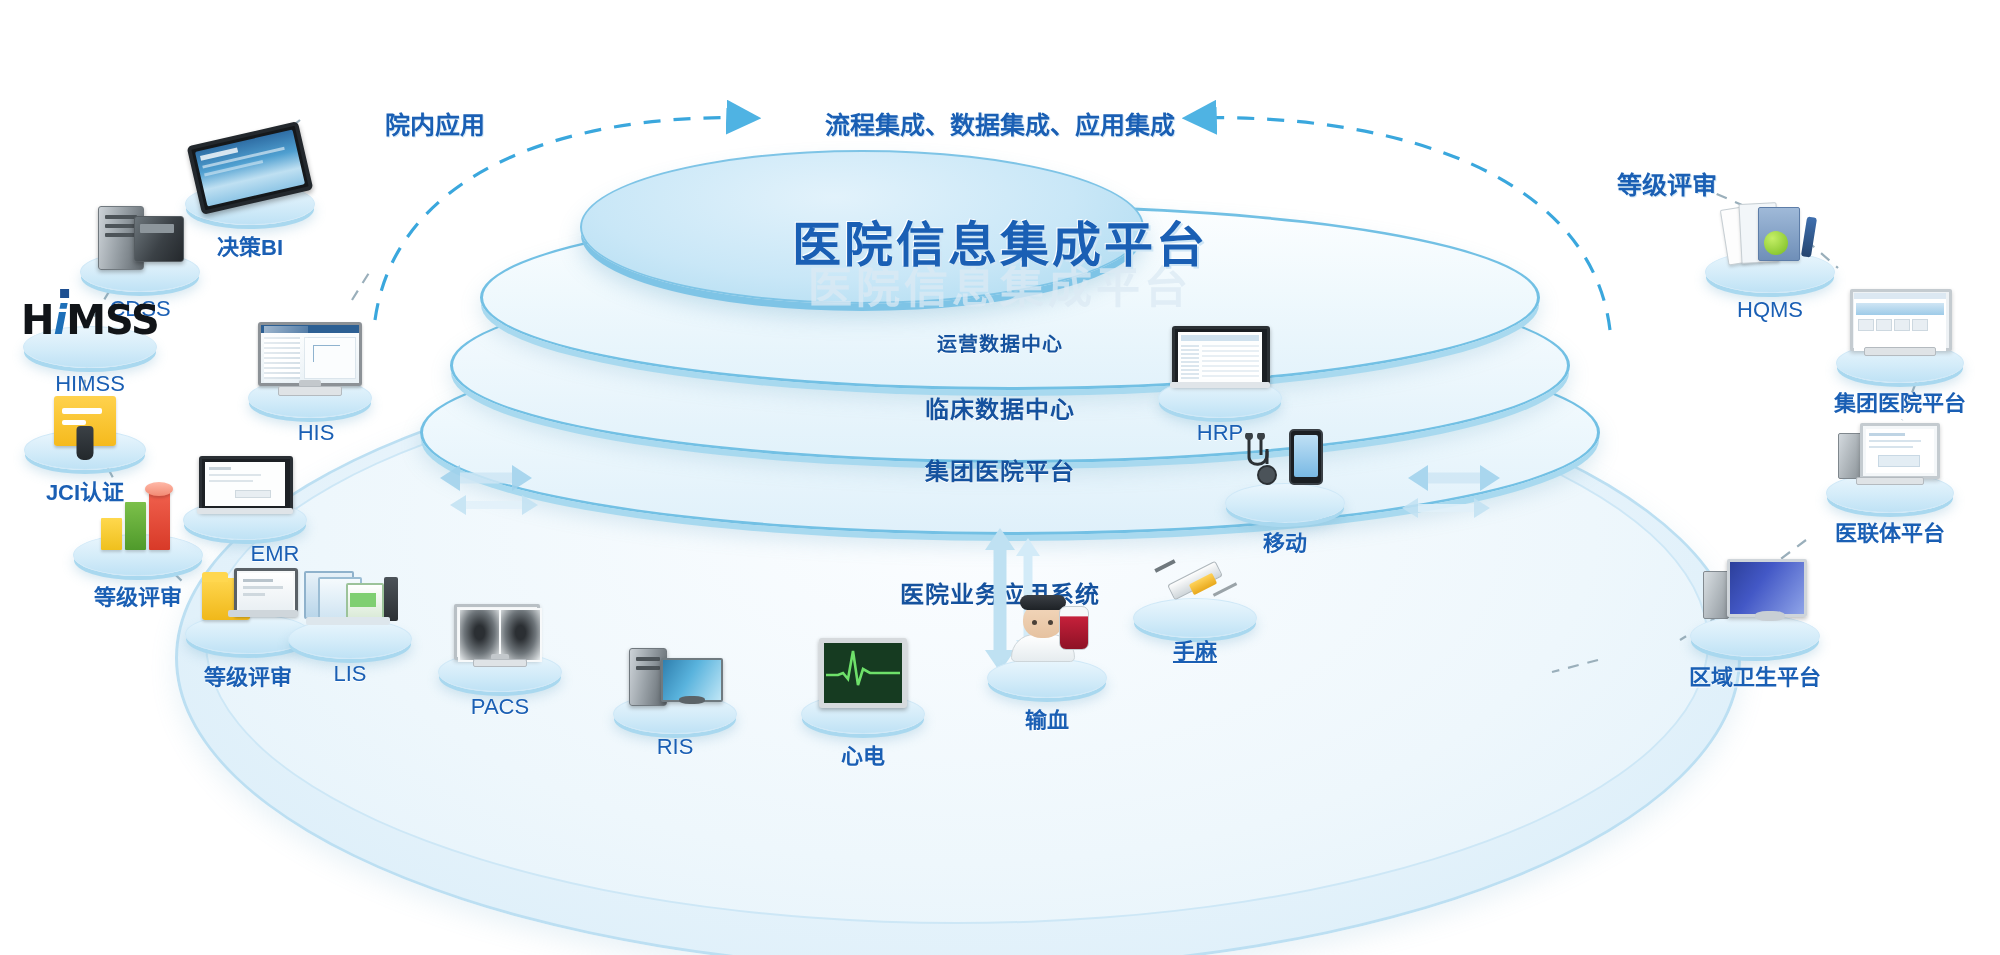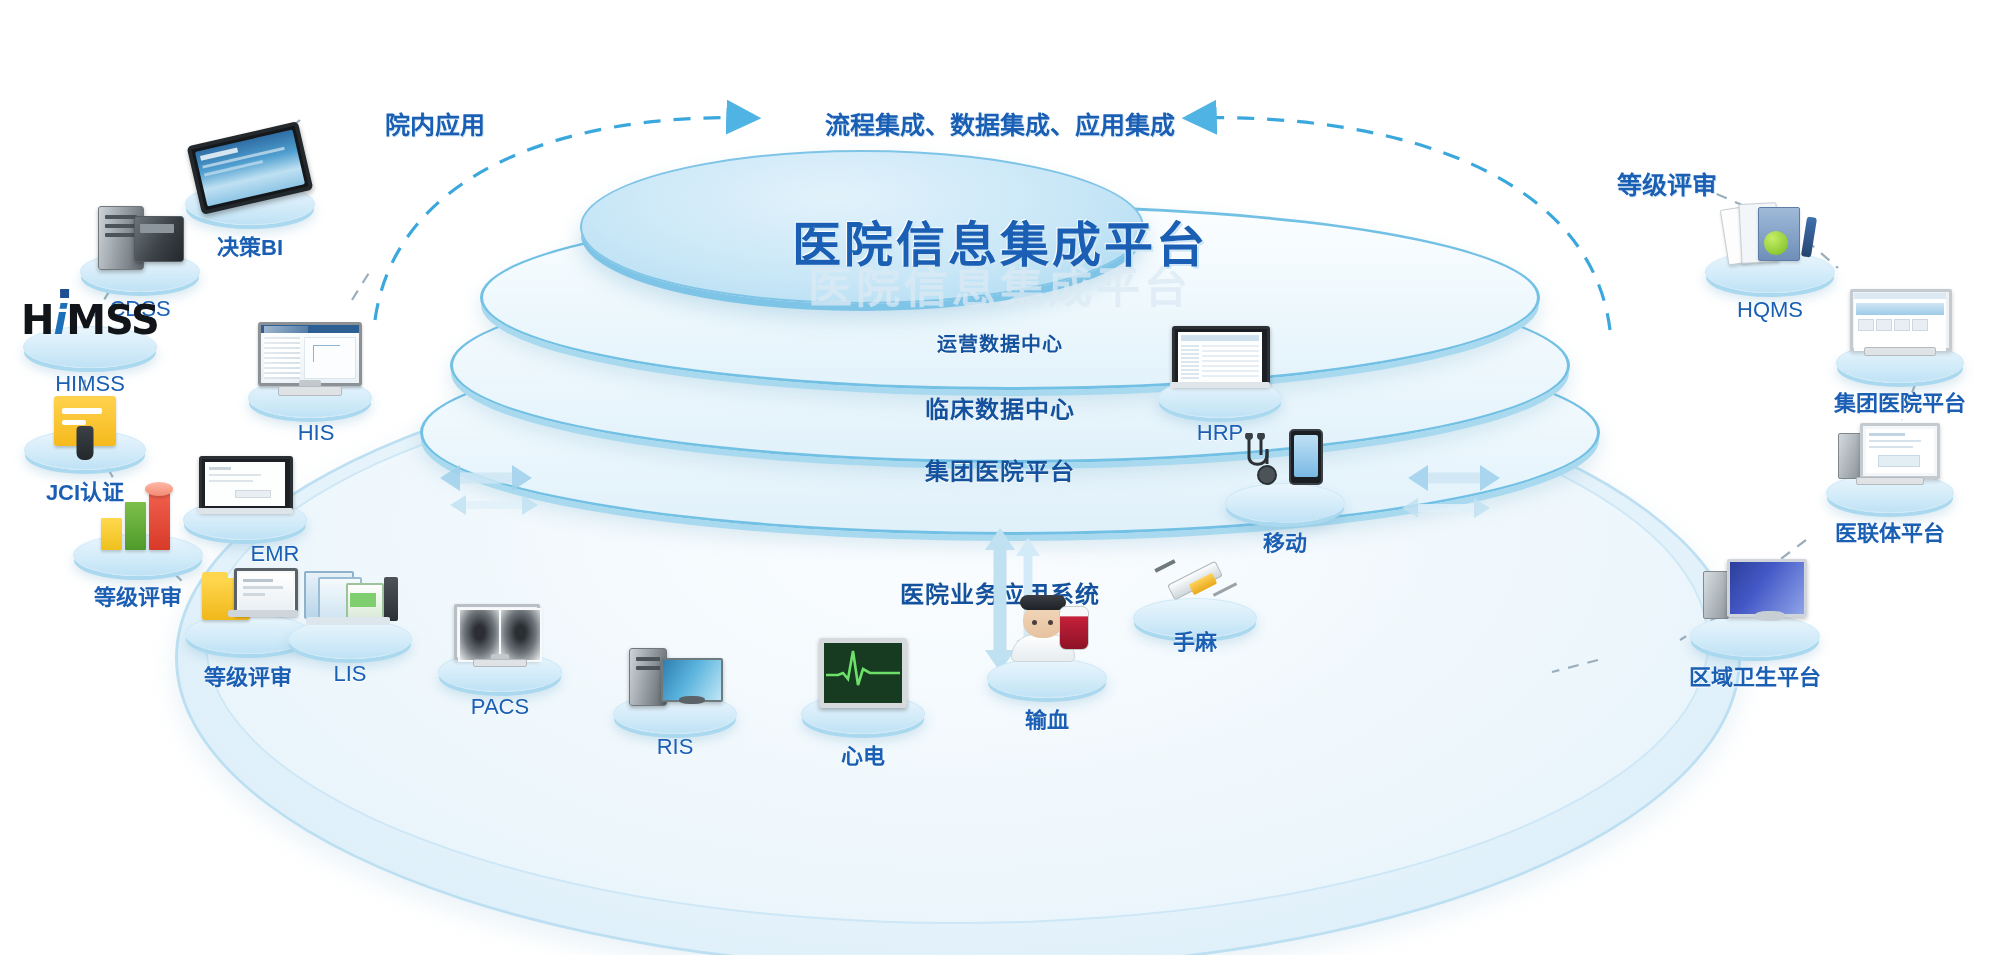--- a/index.html
+++ b/index.html
@@ -572,21 +572,21 @@
   <div class="node" style="left:1110px;top:540px;width:170px;height:130px;">
     <div class="pedestal" style="top:58px;width:122px;height:38px;"></div>
     <div class="nicon" style="top:6px;height:62px;">
       <div class="syringe">
         <div class="barrel"></div>
           <div class="fluid"></div>
         <div class="needle"></div>
           <div class="plunger"></div>
       </div>
     </div>
-    <div class="nlabel cn" style="top:84px;">手麻</div>
+    <div class="nlabel cn" style="top:93px;text-decoration:underline;">手麻</div>
   </div>
 
   <div class="node" style="left:1200px;top:425px;width:170px;height:130px;">
     <div class="pedestal" style="top:58px;width:118px;height:38px;"></div>
     <div class="nicon" style="top:0;height:76px;">
       <div class="mobile-icon">
         <svg class="steth" viewBox="0 0 52 58">
           <path d="M8,4 L8,24 C8,34 26,34 26,22 L26,16" fill="none" stroke="#2b3034" stroke-width="3"></path>
           <path d="M20,4 L20,22" fill="none" stroke="#2b3034" stroke-width="3"></path>
           <circle cx="8" cy="3" r="4" fill="#3a4146"></circle>

